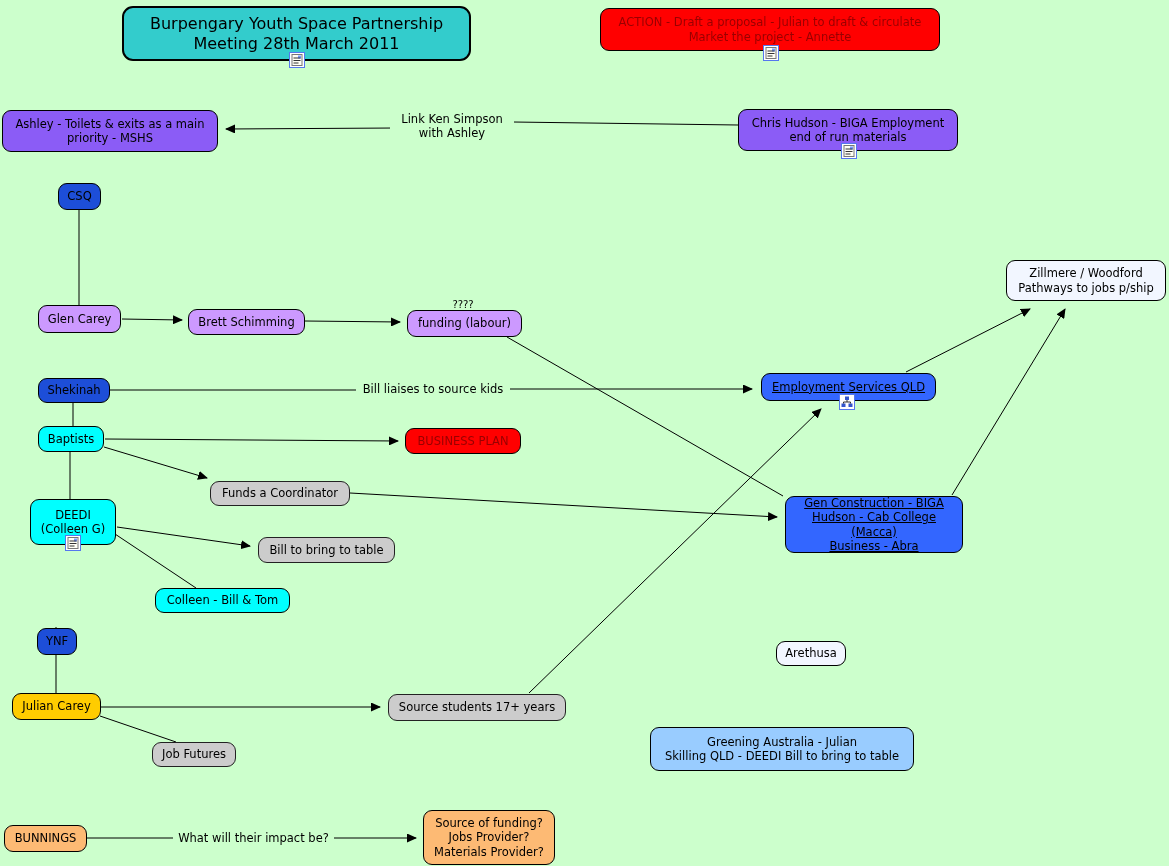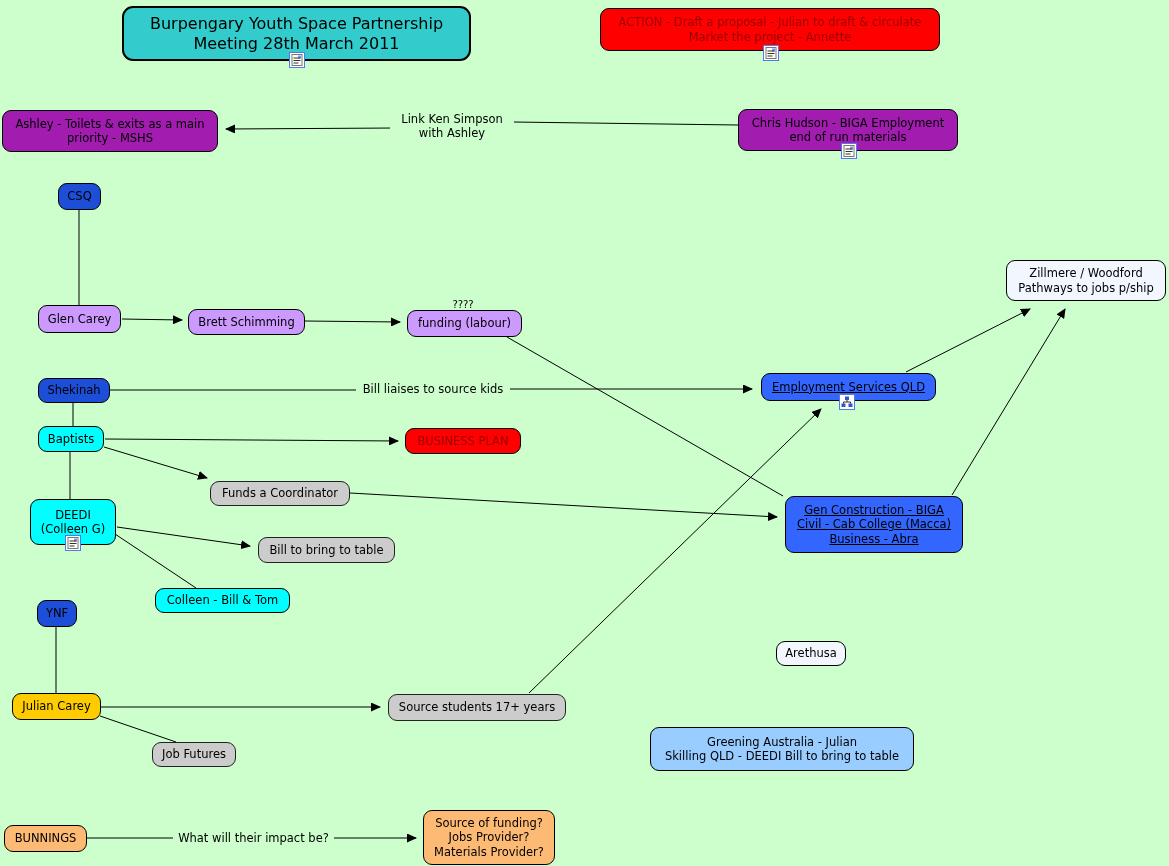--- a/index.html
+++ b/index.html
@@ -18,21 +18,21 @@
     text-align:center;font-size:11.5px;line-height:1.25;color:#000;
     white-space:pre-line;box-sizing:border-box;padding:2px 6px;
   }
   .edge-label{
     position:absolute;z-index:2;color:#000;
     font-size:11.5px;line-height:1.25;text-align:center;white-space:pre-line;
     background:#CCFFCC;
   }
   .c-teal{background:#33CCCC;border-width:2px;border-radius:11px;}
   .c-red{background:#FF0000;color:#990000;}
-  .c-orange{background:#a21caf;}
+  .c-orange{background:#8b5cf6;}
   .c-yellow{background:#1d4ed8;}
   .c-purple{background:#CC99FF;}
   .c-cyan{background:#00FFFF;}
   .c-gray{background:#CCCCCC;border-color:#222;}
   .c-blue{background:#3366FF;text-decoration:underline;}
   .c-white{background:#F2F6FF;}
   .c-ltblue{background:#99CCFF;}
   .c-green{background:#fdba74;}
   .title-text{font-size:16px;}
   .icon{position:absolute;z-index:3;width:16px;height:16px;}
@@ -108,32 +108,32 @@
 
   <div class="node c-gray" style="left:210px;top:481px;width:140px;height:25px;">Funds a Coordinator</div>
 
   <div class="node c-cyan" style="left:30px;top:499px;width:86px;height:46px;">DEEDI
 (Colleen G)</div>
 
   <div class="node c-gray" style="left:258px;top:537px;width:137px;height:26px;">Bill to bring to table</div>
 
   <div class="node c-cyan" style="left:155px;top:588px;width:135px;height:25px;">Colleen - Bill &amp; Tom</div>
 
-  <div class="node c-yellow" style="left:37px;top:600px;width:40px;height:27px;text-align:center;">YNF</div>
+  <div class="node c-yellow" style="left:37px;top:628px;width:40px;height:27px;text-align:center;">YNF</div>
 
   <div class="node" style="left:12px;top:693px;width:89px;height:27px;background:#FFCC00;">Julian Carey</div>
 
   <div class="node c-gray" style="left:152px;top:742px;width:84px;height:25px;">Job Futures</div>
 
   <div class="node c-gray" style="left:388px;top:694px;width:178px;height:27px;">Source students 17+ years</div>
 
   <div class="node c-blue" style="left:761px;top:373px;width:175px;height:28px;">Employment Services QLD</div>
 
   <div class="node c-blue" style="left:785px;top:496px;width:178px;height:57px;">Gen Construction - BIGA
-Civil - Cab College (Macca)
+Hudson - Cab College (Macca)
 Business - Abra</div>
 
   <div class="node c-white" style="left:1006px;top:260px;width:160px;height:41px;">Zillmere / Woodford
 Pathways to jobs p/ship</div>
 
   <div class="node c-white" style="left:776px;top:641px;width:70px;height:25px;">Arethusa</div>
 
   <div class="node c-ltblue" style="left:650px;top:727px;width:264px;height:44px;">Greening Australia - Julian
 Skilling QLD - DEEDI Bill to bring to table</div>
 

